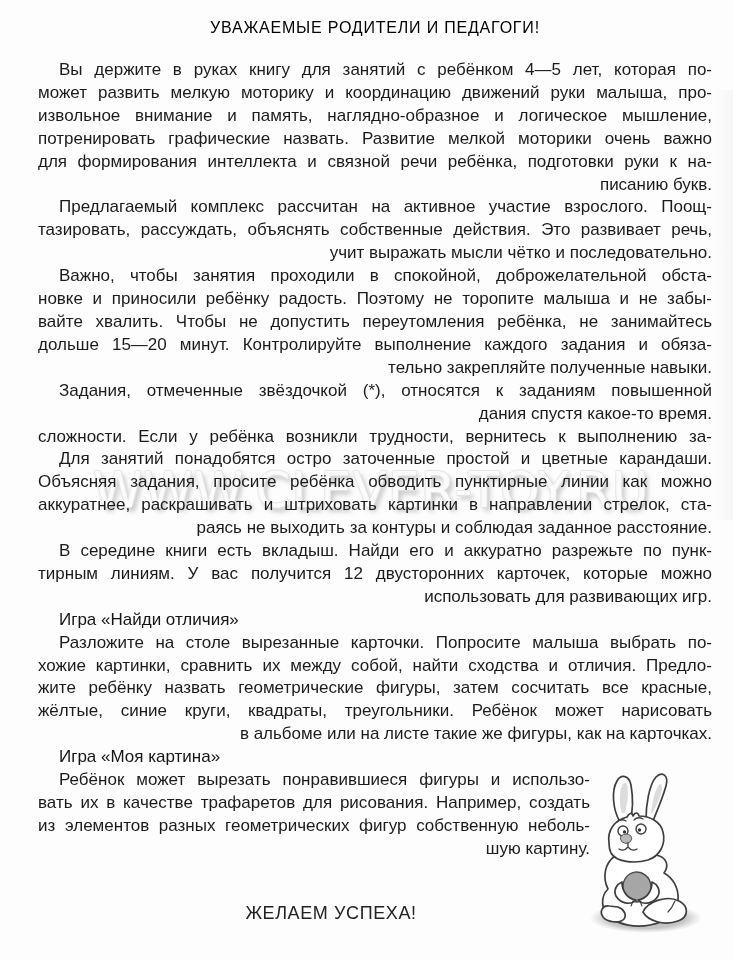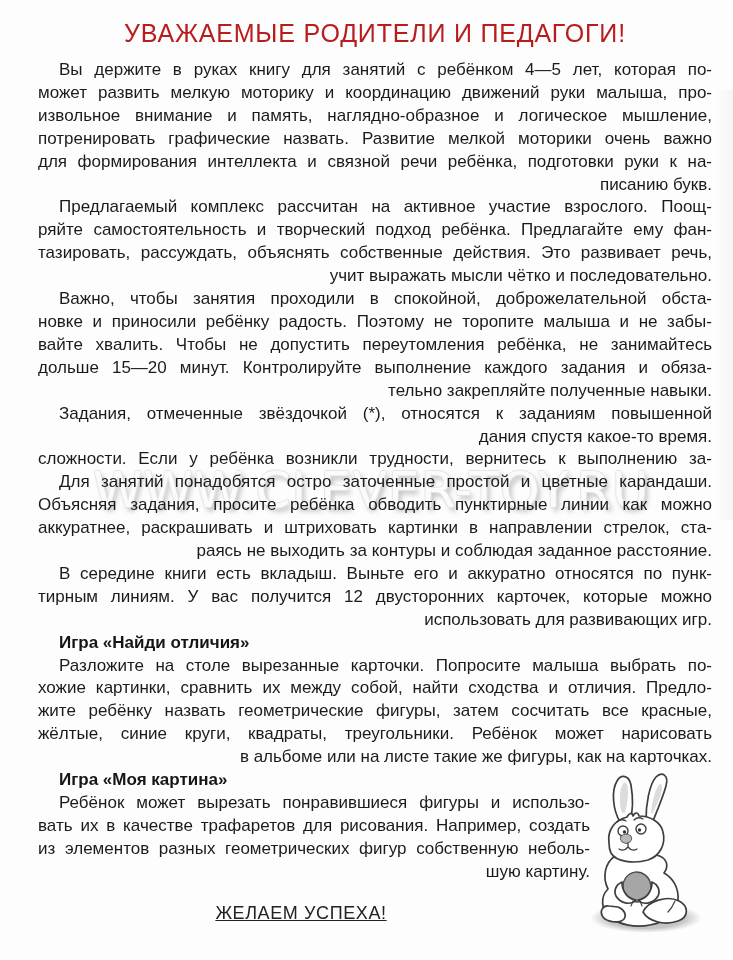--- a/index.html
+++ b/index.html
@@ -3,47 +3,46 @@
 <meta charset="utf-8">
 <style>
   html,body{margin:0;padding:0;}
   body{
     width:733px;height:960px;position:relative;overflow:hidden;
     background:#fdfdfd;color:#1b1b1b;
     font-family:"Liberation Sans", sans-serif;
   }
   .page-title{
     position:absolute;top:19px;left:38px;right:21px;
-    text-align:center;font-size:25px;letter-spacing:.8px;color:#b91c1c;
+    text-align:center;font-size:16px;letter-spacing:.8px;color:#000000;
     font-weight:normal;white-space:nowrap;z-index:2;
   }
   .text-flow{
     position:absolute;top:59px;left:38px;right:21px;
     font-size:17px;line-height:22.9px;z-index:2;
   }
   .para{margin:0;}
   .para.narrow{margin-right:122px;}
   .line{text-align:right;}
   .line.jl{text-align:justify;text-align-last:justify;-moz-text-align-last:justify;}
   .line.first{padding-left:21px;}
-  .heading{font-weight:bold;padding-left:21px;font-size:17px;color:#151515;}
+  .heading{font-weight:normal;padding-left:21px;font-size:17px;color:#151515;}
   .watermark{
     position:absolute;top:461px;left:93px;z-index:1;
     font-family:"DejaVu Sans", sans-serif;font-weight:normal;
     font-size:50px;letter-spacing:1px;white-space:nowrap;
     color:#fbfbfb;
     text-shadow:
       1px 0 0 #e2e2e2,-1px 0 0 #e6e6e6,0 1px 0 #e2e2e2,0 -1px 0 #e6e6e6,
       3px 4px 5px rgba(140,140,140,.55);
   }
   .footer-message{
-    position:absolute;top:903px;left:22px;width:558px;
+    position:absolute;top:903px;left:52px;width:558px;
     text-align:center;font-size:18px;letter-spacing:.6px;color:#222;z-index:2;
     white-space:nowrap;
-    text-decoration:underline;
   }
   .rabbit{
     position:absolute;left:588px;top:760px;width:143px;height:200px;z-index:1;
   }
   .edge-shade{
     position:absolute;right:0;top:90px;width:18px;height:430px;z-index:0;
     background:linear-gradient(to left, rgba(120,120,120,.06), rgba(120,120,120,0));
   }
 </style>
 </head>
@@ -59,21 +58,20 @@
     <div class="para">
       <div class="line jl first">Вы держите в руках книгу для занятий с ребёнком 4—5 лет, которая по-</div>
       <div class="line jl">может развить мелкую моторику и координацию движений руки малыша, про-</div>
       <div class="line jl">извольное внимание и память, наглядно-образное и логическое мышление,</div>
       <div class="line jl">потренировать графические назвать. Развитие мелкой моторики очень важно</div>
       <div class="line jl">для формирования интеллекта и связной речи ребёнка, подготовки руки к на-</div>
       <div class="line">писанию букв.</div>
     </div>
     <div class="para">
       <div class="line jl first">Предлагаемый комплекс рассчитан на активное участие взрослого. Поощ-</div>
-      <div class="line jl">ряйте самостоятельность и творческий подход ребёнка. Предлагайте ему фан-</div>
       <div class="line jl">тазировать, рассуждать, объяснять собственные действия. Это развивает речь,</div>
       <div class="line">учит выражать мысли чётко и последовательно.</div>
     </div>
     <div class="para">
       <div class="line jl first">Важно, чтобы занятия проходили в спокойной, доброжелательной обста-</div>
       <div class="line jl">новке и приносили ребёнку радость. Поэтому не торопите малыша и не забы-</div>
       <div class="line jl">вайте хвалить. Чтобы не допустить переутомления ребёнка, не занимайтесь</div>
       <div class="line jl">дольше 15—20 минут. Контролируйте выполнение каждого задания и обяза-</div>
       <div class="line">тельно закрепляйте полученные навыки.</div>
     </div>
@@ -82,21 +80,21 @@
       <div class="line">дания спустя какое-то время.</div>
       <div class="line jl">сложности. Если у ребёнка возникли трудности, вернитесь к выполнению за-</div>
     </div>
     <div class="para">
       <div class="line jl first">Для занятий понадобятся остро заточенные простой и цветные карандаши.</div>
       <div class="line jl">Объясняя задания, просите ребёнка обводить пунктирные линии как можно</div>
       <div class="line jl">аккуратнее, раскрашивать и штриховать картинки в направлении стрелок, ста-</div>
       <div class="line">раясь не выходить за контуры и соблюдая заданное расстояние.</div>
     </div>
     <div class="para">
-      <div class="line jl first">В середине книги есть вкладыш. Выньте его и аккуратно относятся по пунк-</div>
+      <div class="line jl first">В середине книги есть вкладыш. Найди его и аккуратно разрежьте по пунк-</div>
       <div class="line jl">тирным линиям. У вас получится 12 двусторонних карточек, которые можно</div>
       <div class="line">использовать для развивающих игр.</div>
     </div>
     <div class="heading">Игра «Найди отличия»</div>
     <div class="para">
       <div class="line jl first">Разложите на столе вырезанные карточки. Попросите малыша выбрать по-</div>
       <div class="line jl">хожие картинки, сравнить их между собой, найти сходства и отличия. Предло-</div>
       <div class="line jl">жите ребёнку назвать геометрические фигуры, затем сосчитать все красные,</div>
       <div class="line jl">жёлтые, синие круги, квадраты, треугольники. Ребёнок может нарисовать</div>
       <div class="line">в альбоме или на листе такие же фигуры, как на карточках.</div>

